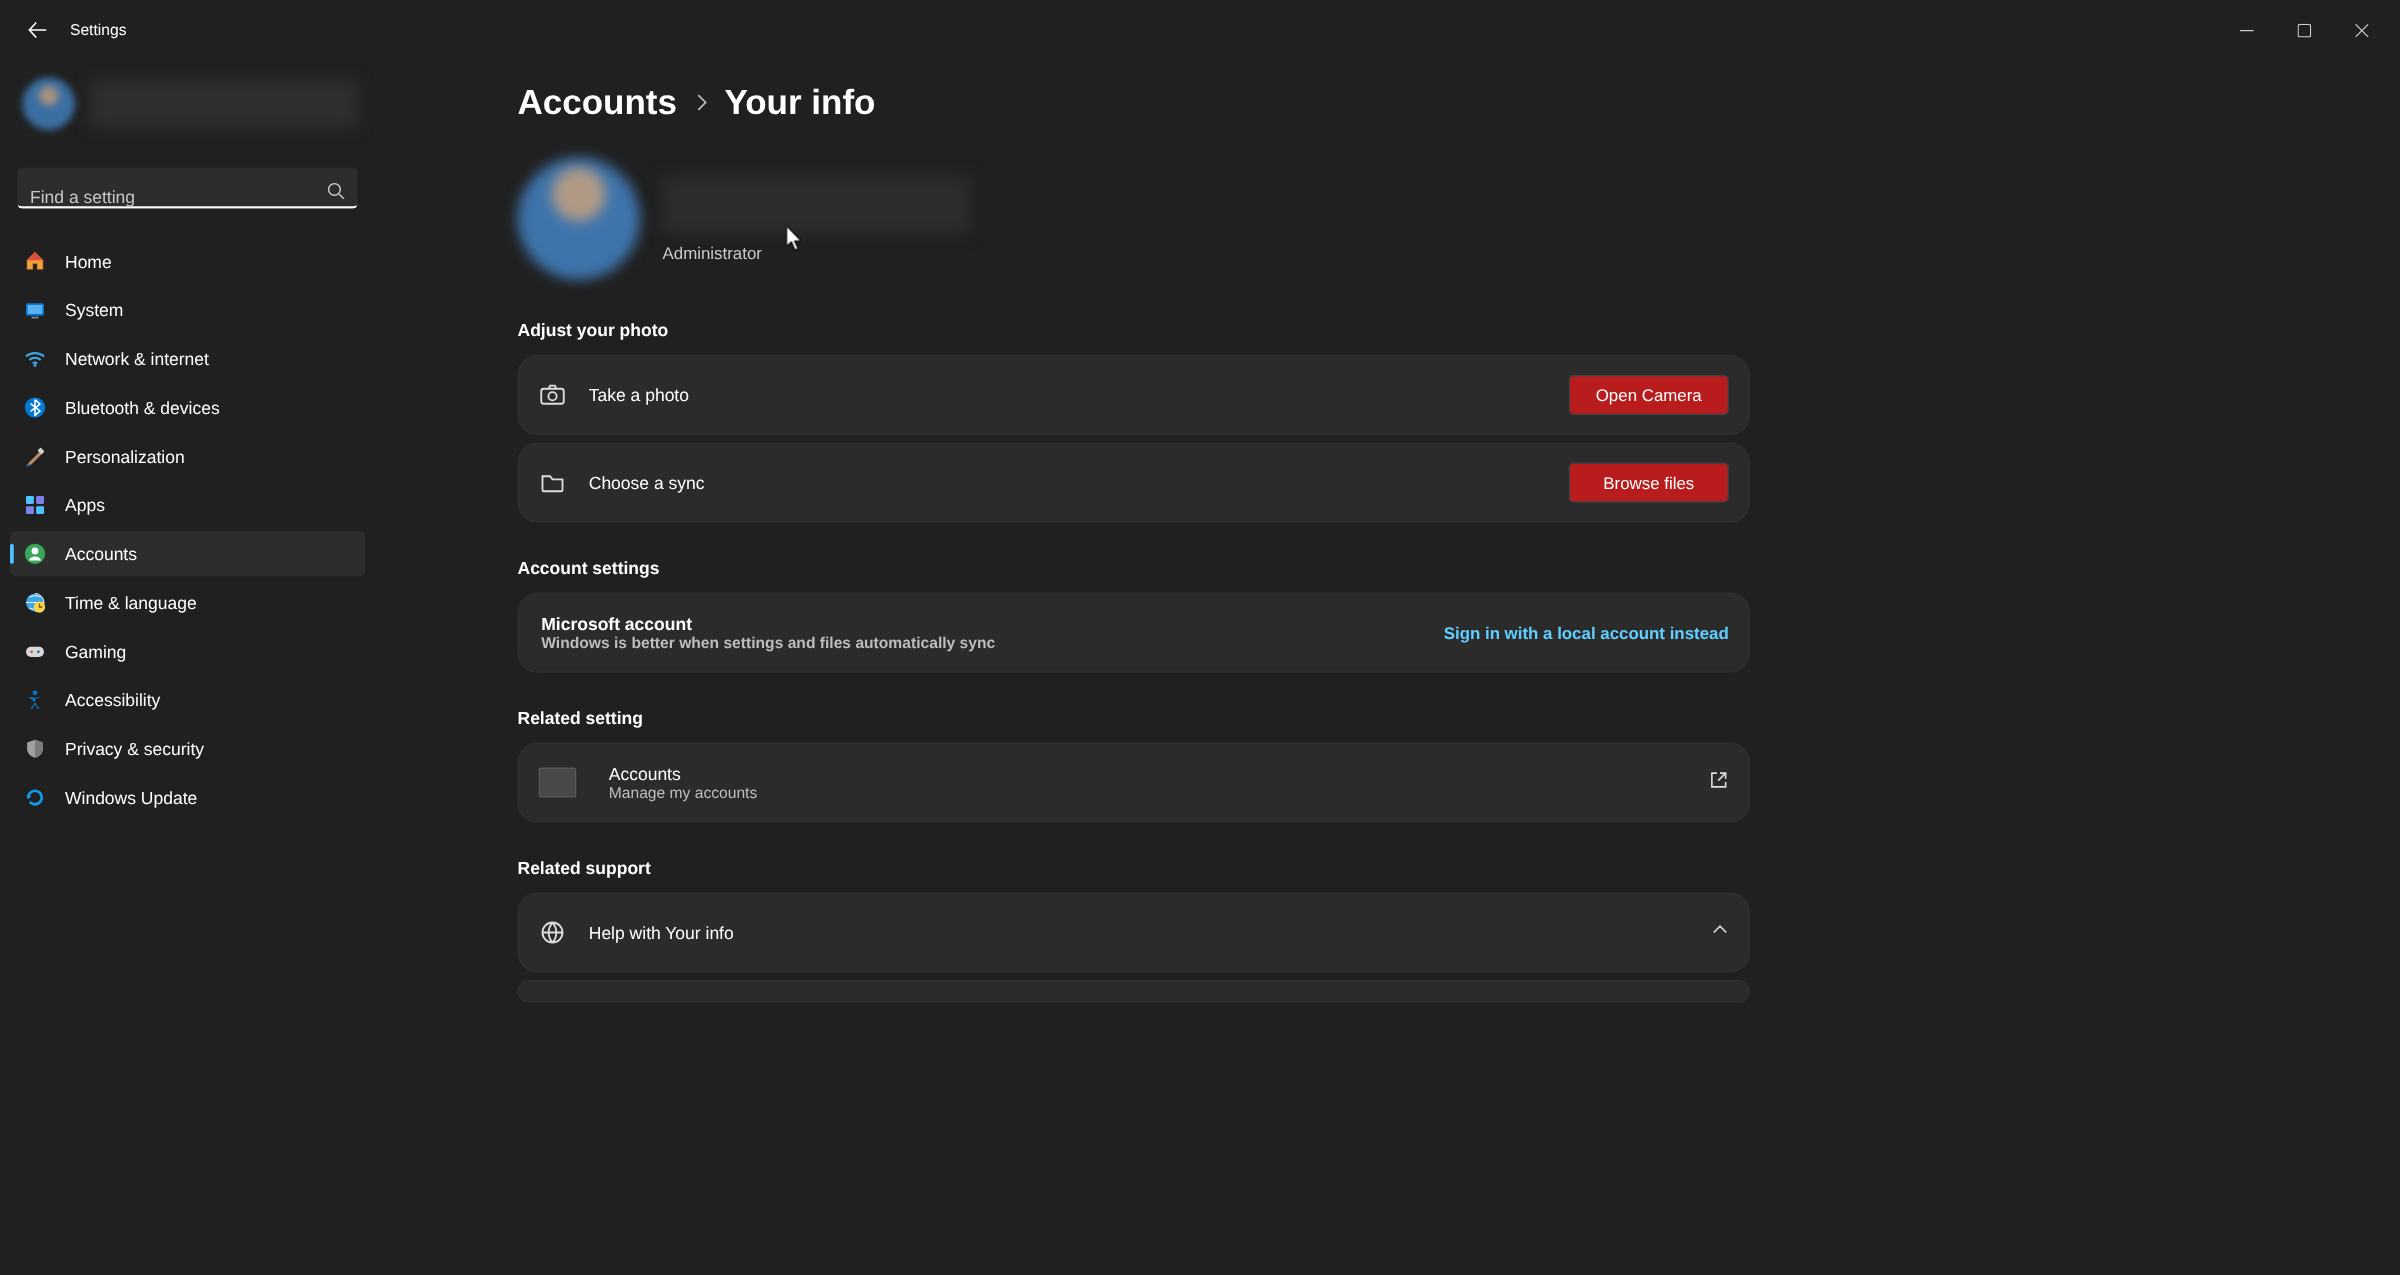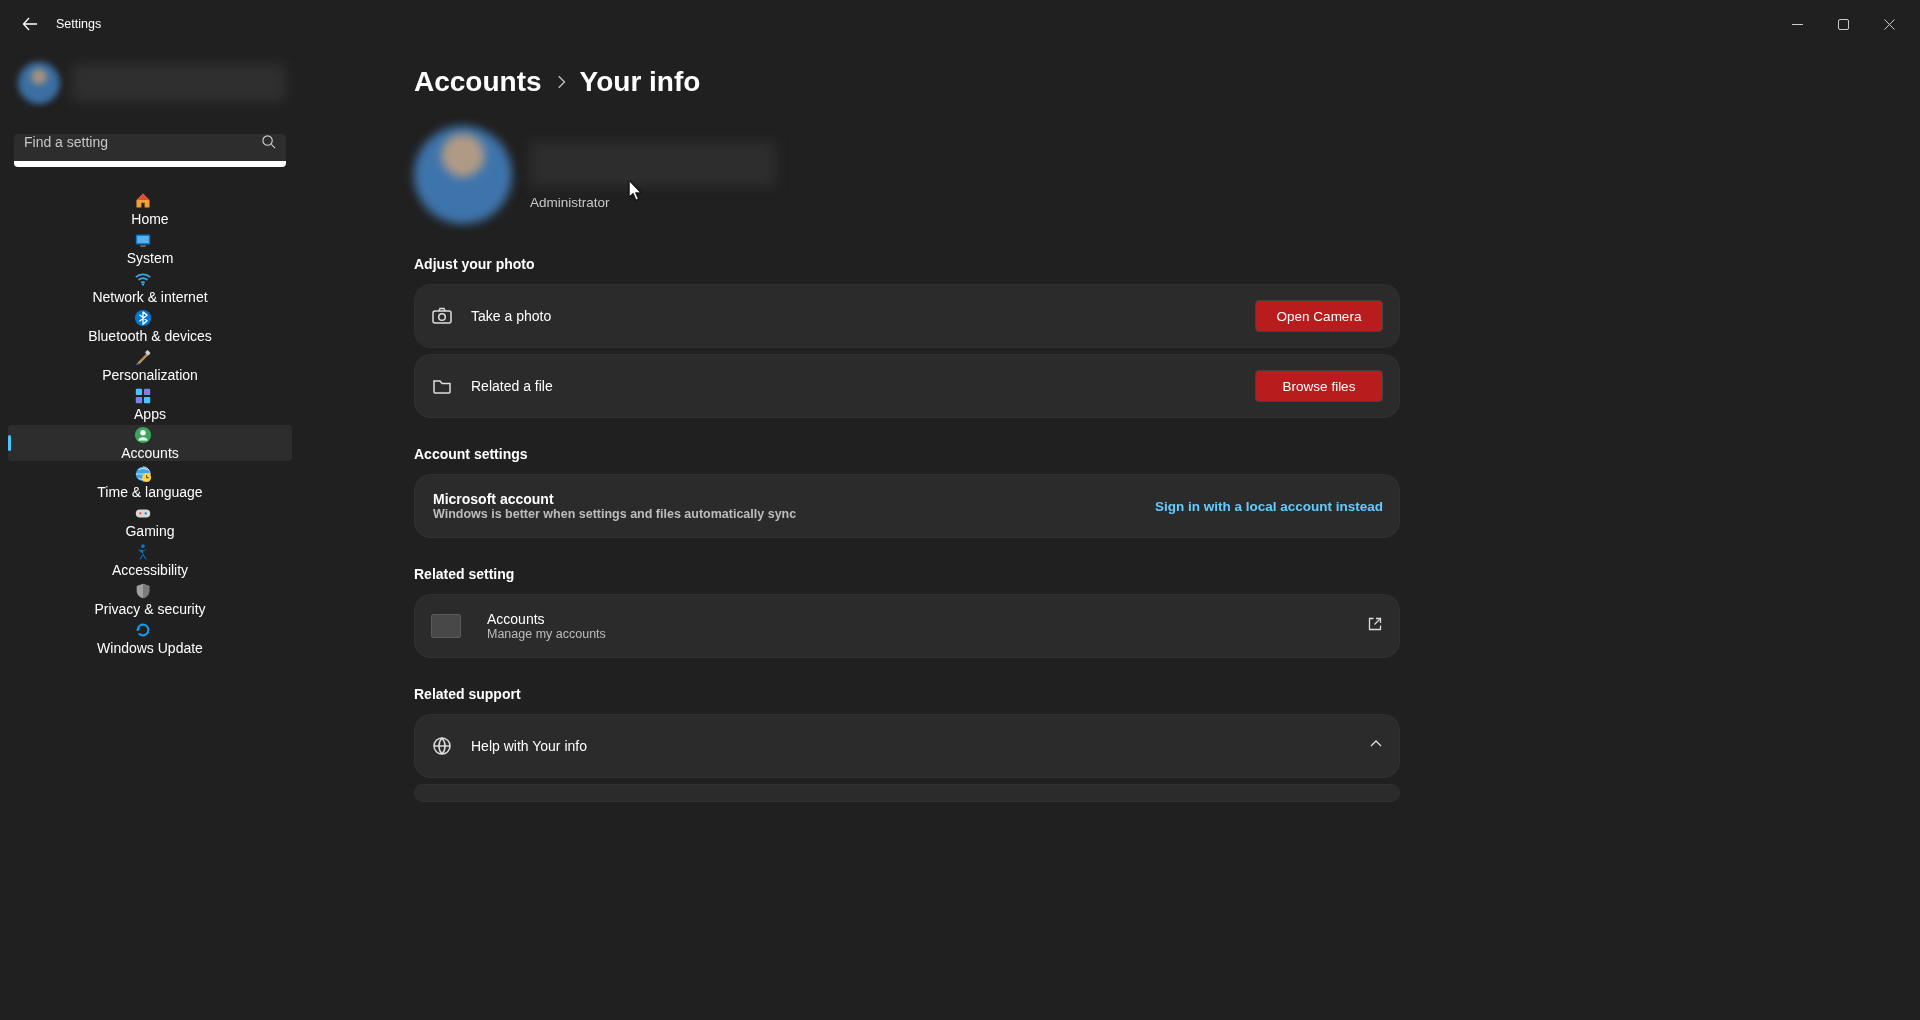--- a/index.html
+++ b/index.html
@@ -16,27 +16,27 @@
   .win-btn svg { stroke: #cccccc; fill: none; }
 
   
   .content-area { flex: 1; display: flex; min-height: 0; }
 
   
   .sidebar { width: 300px; padding: 6px 8px 8px 8px; display: flex; flex-direction: column; }
   .user-account { height: 58px; margin: 0 0 22px 0; display: flex; align-items: center; padding: 4px 6px; border-radius: 4px; gap: 12px; }
   .user-account-avatar { width: 42px; height: 42px; border-radius: 50%; background: radial-gradient(circle at 50% 35%, #a69280 22%, #3b6fa2 23%); filter: blur(3px); margin-left: 4px;}
   .user-account-text { flex: 1; height: 38px; border-radius: 3px; background: #2f2f2f; filter: blur(6px); }
-  .search-box { height: 33px; margin: 0 6px 24px 6px; background: #2d2d2d; border: none; border-bottom: 6px solid #ffffff; border-radius: 4px; display: flex; align-items: flex-start; padding: 0 10px; }
+  .search-box { height: 33px; margin: 0 6px 24px 6px; background: #2d2d2d; border: none; border-bottom: 2px solid #ffffff; border-radius: 4px; display: flex; align-items: flex-end; padding: 0 10px; }
   .search-box input { flex: 1; background: transparent; border: none; outline: none; color: #fff; font-size: 14px; }
   .search-box input::placeholder { color: #c7c7c7; }
   .search-icon svg { stroke: #cfcfcf; }
 
   .nav { display: flex; flex-direction: column; gap: 3px; }
-  .nav-item { height: 36px; display: flex; align-items: center; padding: 0 10px 0 10px; border-radius: 4px; position: relative; font-size: 14px; color: #ffffff; cursor: default; flex-direction: column; }
+  .nav-item { height: 36px; display: flex; align-items: center; padding: 0 10px 0 10px; border-radius: 4px; position: relative; font-size: 14px; color: #ffffff; cursor: default; }
   .nav-item.active { background: #2d2d2d; }
   .nav-item.active::before { content: ""; position: absolute; left: 0; top: 10px; bottom: 10px; width: 3px; border-radius: 2px; background: #4cc2ff; }
   .nav-icon { width: 20px; height: 20px; margin-right: 14px; display: flex; align-items: center; justify-content: center; }
   .nav-icon svg { width: 18px; height: 18px; }
 
   
   .main { flex: 1; padding: 18px 24px 0 114px; overflow-y: auto; }
   .breadcrumb { display: flex; align-items: baseline; gap: 14px; font-size: 28px; font-weight: 600; margin-bottom: 28px; }
   .bc-link { color: #ffffff; font-weight: 600; }
   .bc-sep { font-size: 16px; color: #a0a0a0; position: relative; top: -2px;}
@@ -272,21 +272,21 @@
           <span>Open Camera</span>
         </div>
       </div>
       <div class="card">
         <span class="card-icon">
           <svg width="22" height="22" viewBox="0 0 22 22">
               <path d="M3 6 H9 L11 8.5 H19 V17 A1 1 0 0 1 18 18 H4 A1 1 0 0 1 3 17 Z"></path>
             </svg>
         </span>
         <div class="card-text">
-          <span class="card-title">Related a file</span>
+          <span class="card-title">Choose a sync</span>
         </div>
         <div class="card-action-btn">
           <span>Browse files</span>
         </div>
       </div>
     </div>
 
     <div class="section-title">Account settings</div>
     <div class="card-col">
       <div class="card" style="padding-left:18px;font-weight:bold;">

